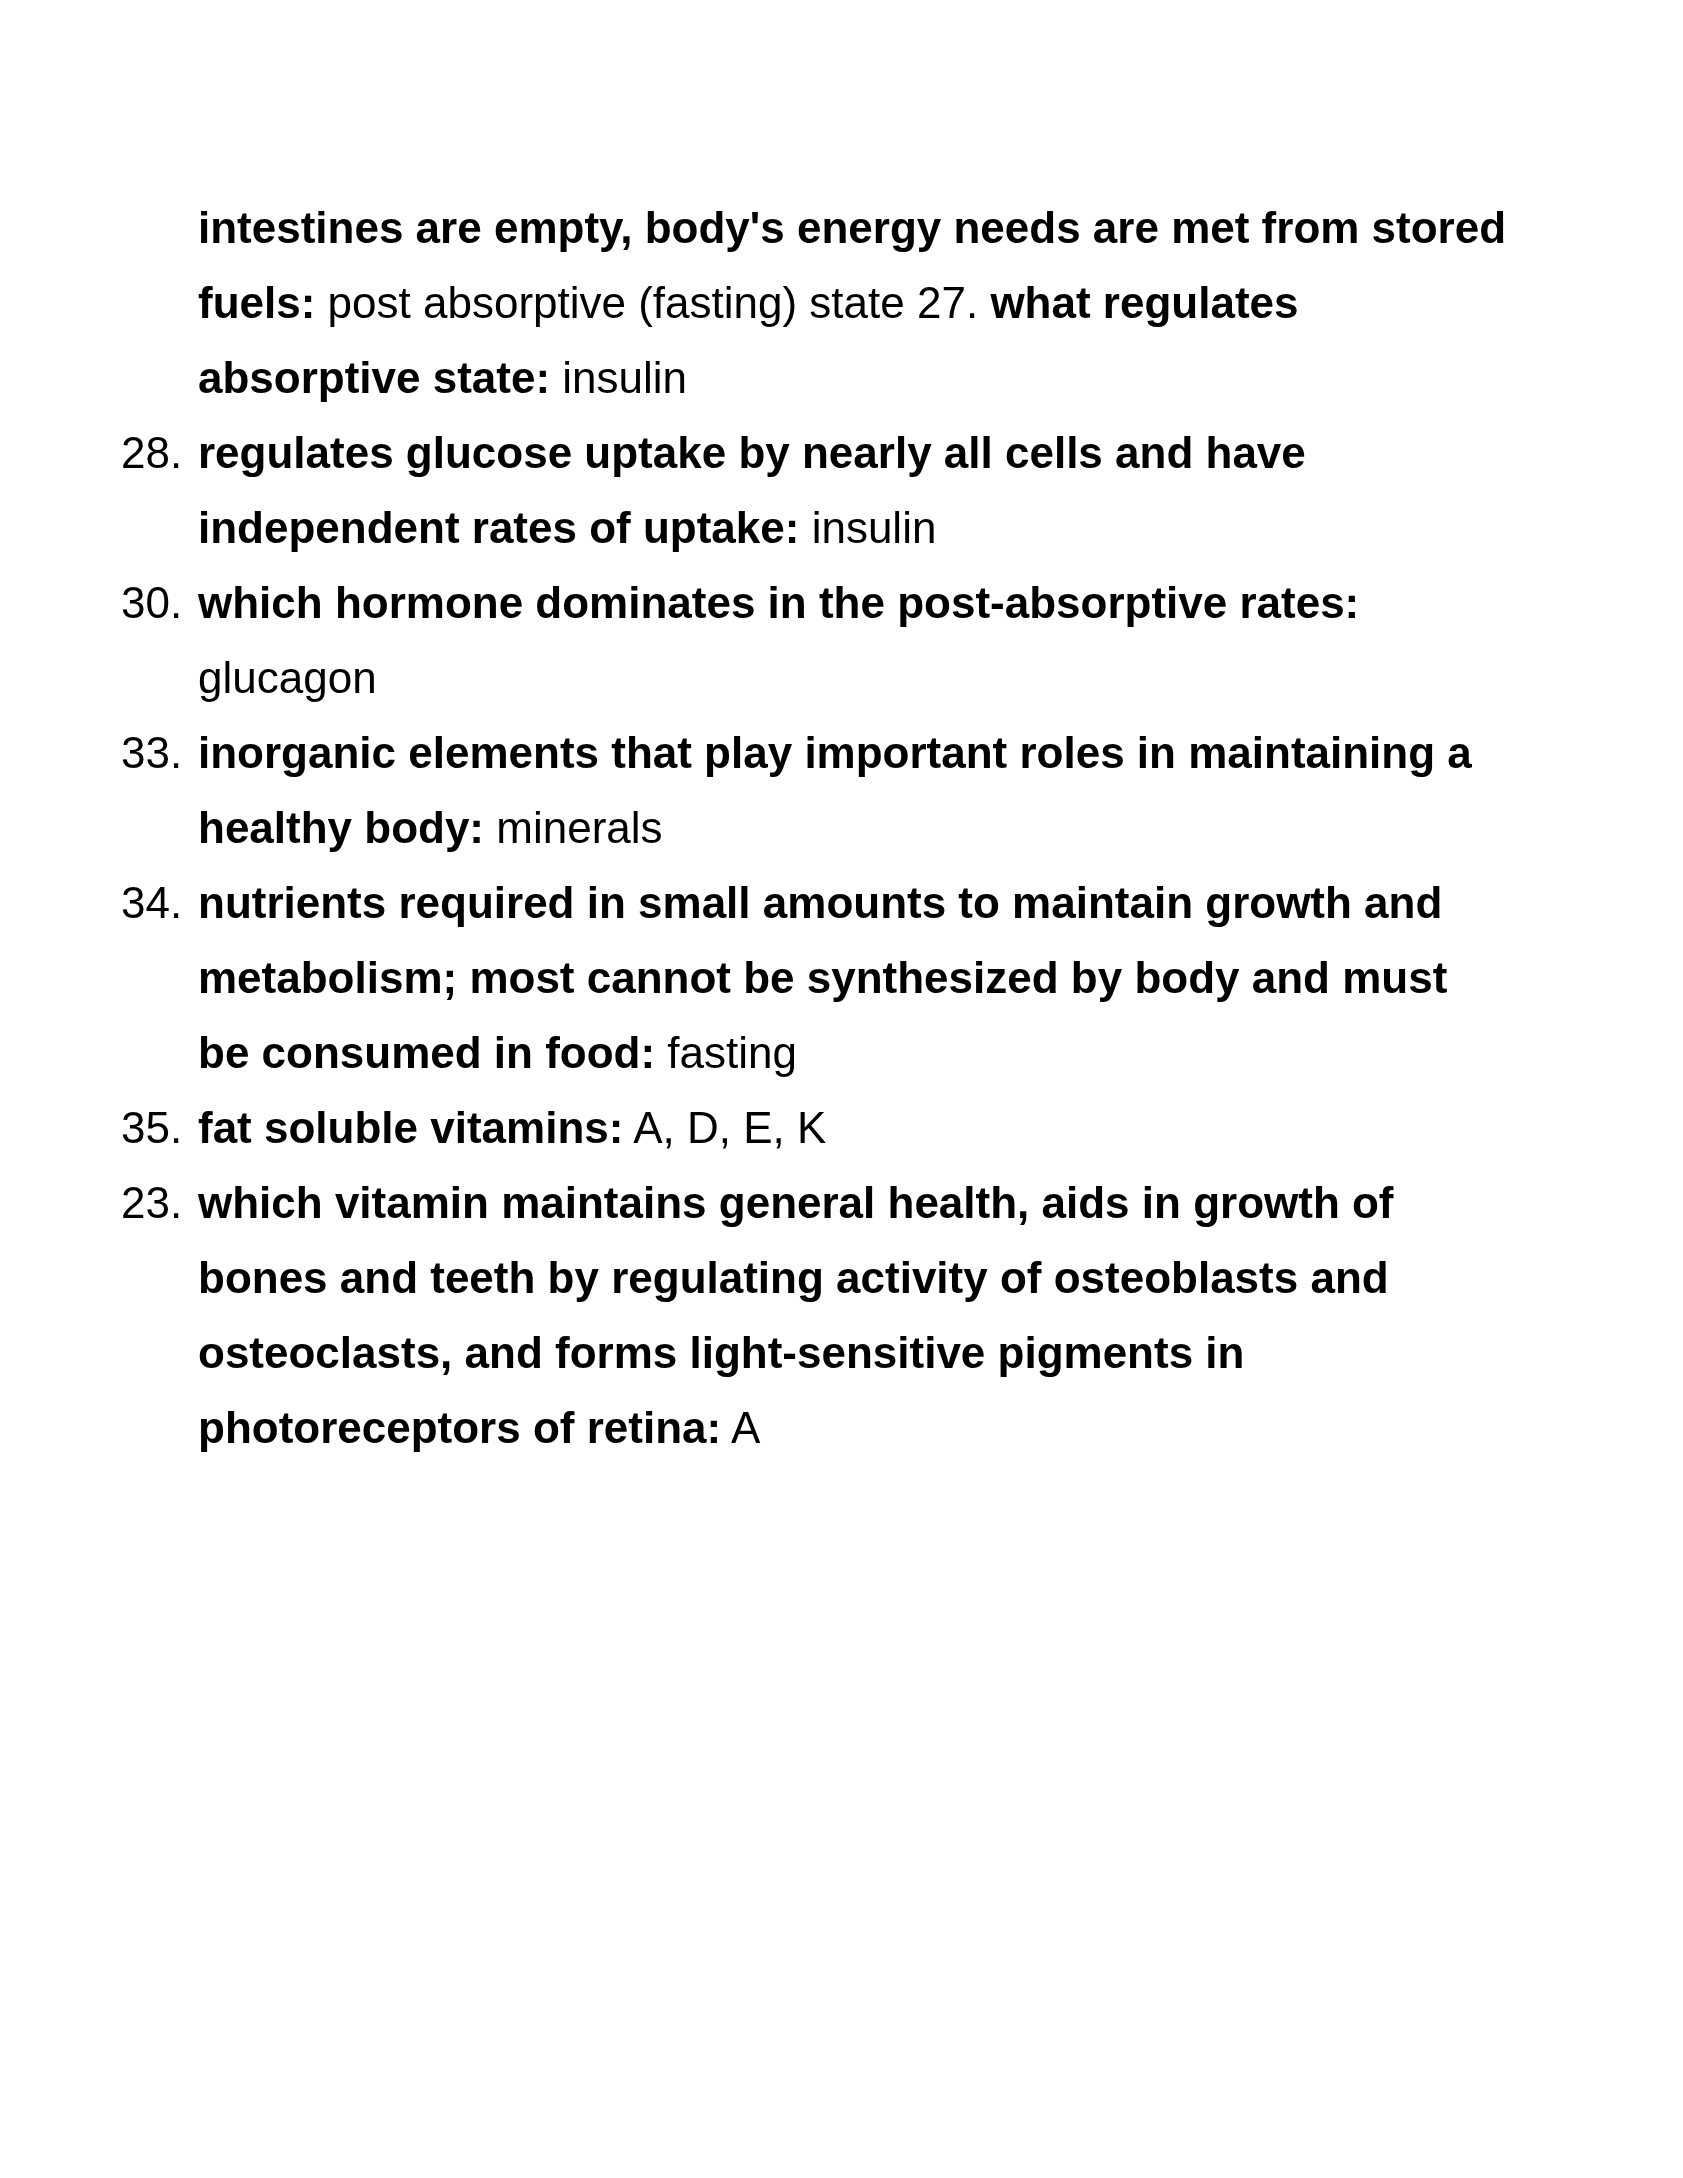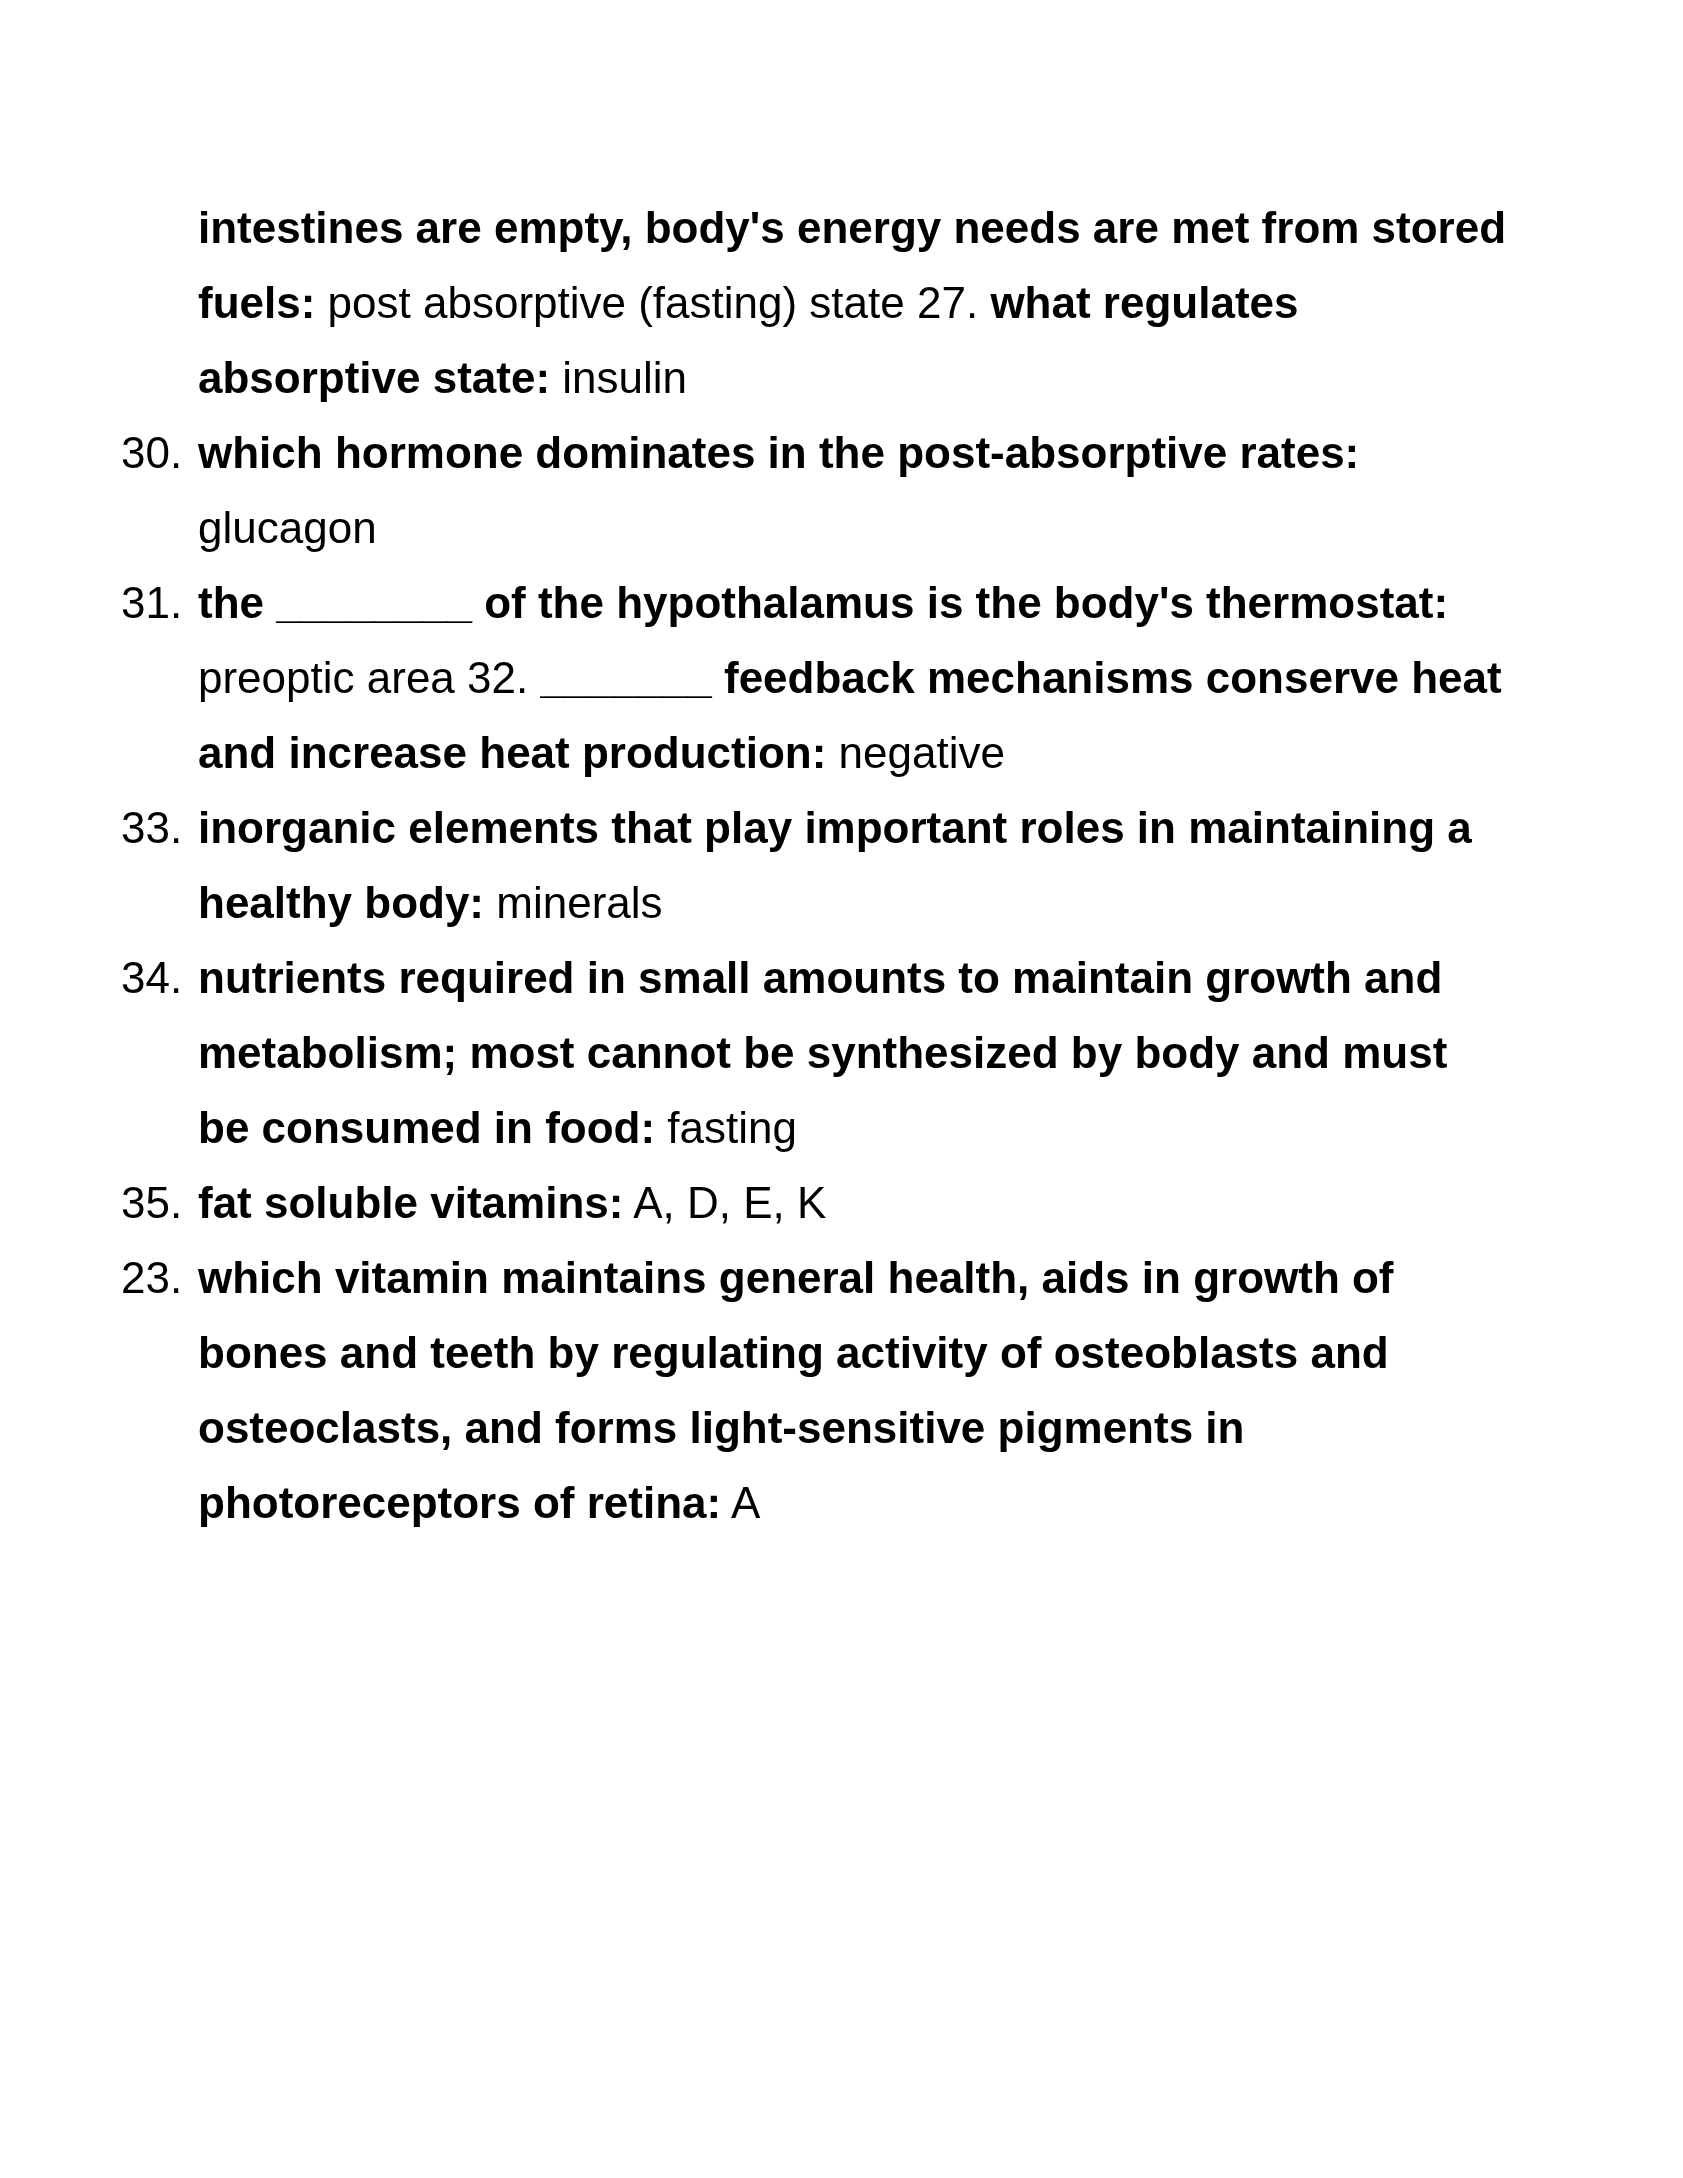--- a/index.html
+++ b/index.html
@@ -14,24 +14,24 @@
 </style>
 </head>
 <body>
 
 <div class="page">
   <ol class="list">
     <li class="item">
       <span class="num"></span><span class="q">intestines are empty, body's energy needs are met from stored fuels:</span><span class="a"> post absorptive (fasting) state 27. </span><span class="q">what regulates absorptive state:</span><span class="a"> insulin</span>
     </li>
     <li class="item">
-      <span class="num">30.</span><span class="q">which hormone dominates in the post-absorptive rates:</span><span class="a"> glucagon</span>
+      <span class="num">28.</span><span class="q">regulates glucose uptake by nearly all cells and have independent rates of uptake:</span><span class="a"> insulin</span>
     </li>
     <li class="item">
-      <span class="num">31.</span><span class="q">the ________ of the hypothalamus is the body's thermostat:</span><span class="a"> preoptic area 32. </span><span class="q">_______ feedback mechanisms conserve heat and increase heat production:</span><span class="a"> negative</span>
+      <span class="num">30.</span><span class="q">which hormone dominates in the post-absorptive rates:</span><span class="a"> glucagon</span>
     </li>
     <li class="item">
       <span class="num">33.</span><span class="q">inorganic elements that play important roles in maintaining a healthy body:</span><span class="a"> minerals</span>
     </li>
     <li class="item">
       <span class="num">34.</span><span class="q">nutrients required in small amounts to maintain growth and metabolism; most cannot be synthesized by body and must be consumed in food:</span><span class="a"> fasting</span>
     </li>
     <li class="item">
       <span class="num">35.</span><span class="q">fat soluble vitamins:</span><span class="a"> A, D, E, K</span>
     </li>

